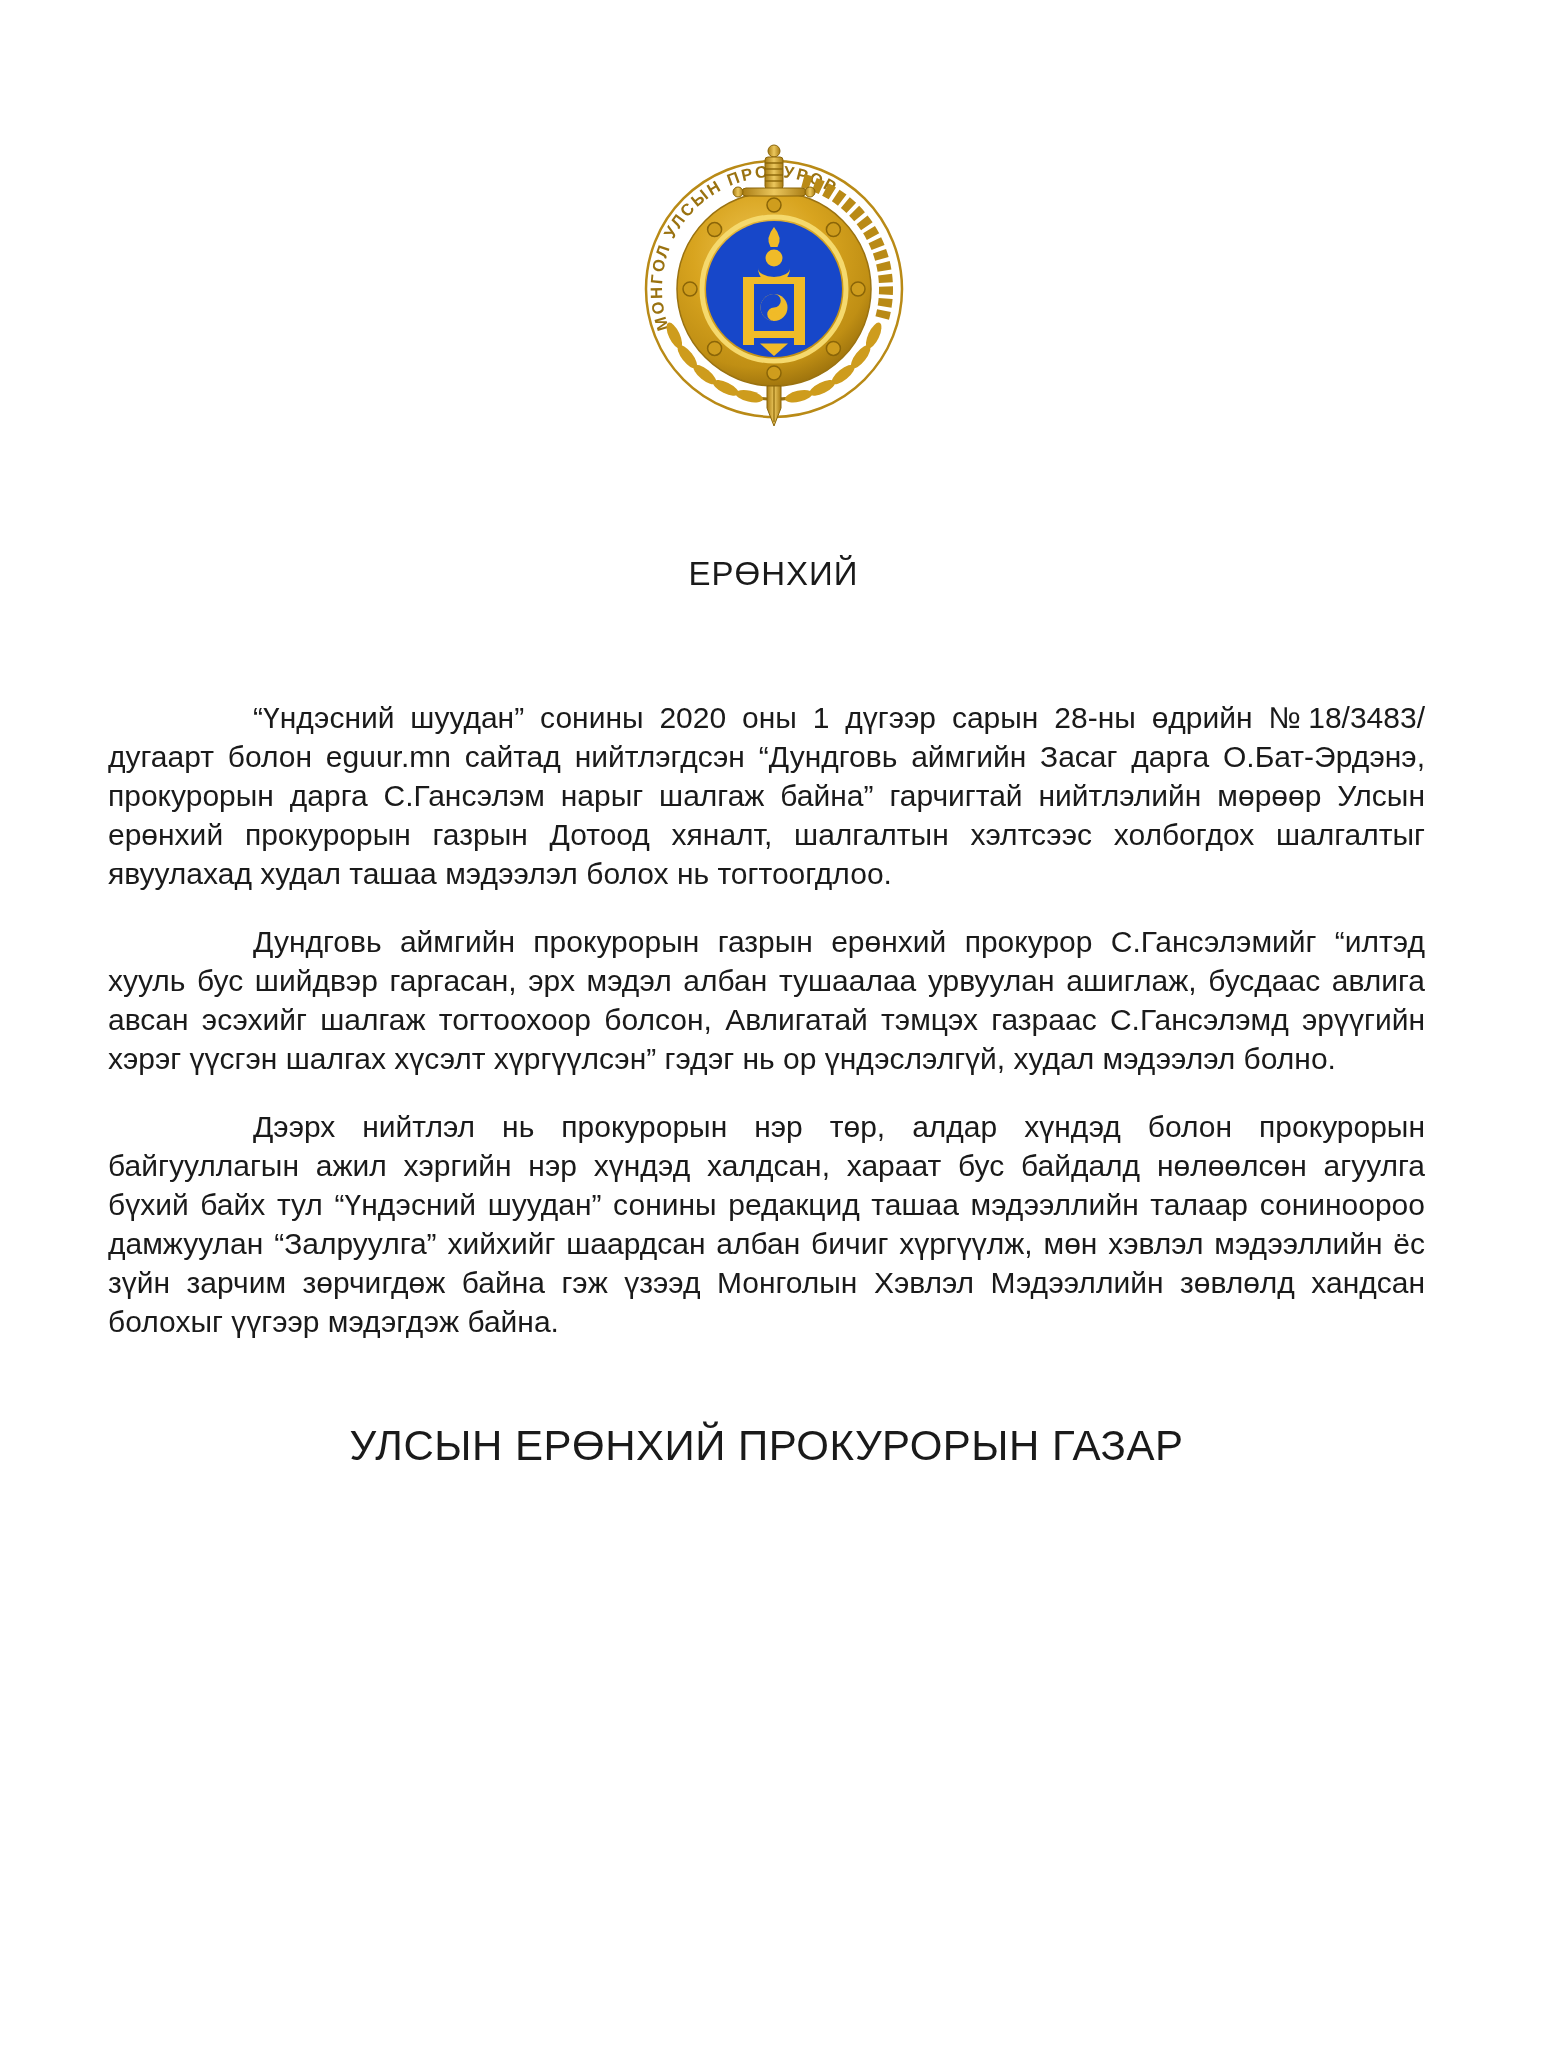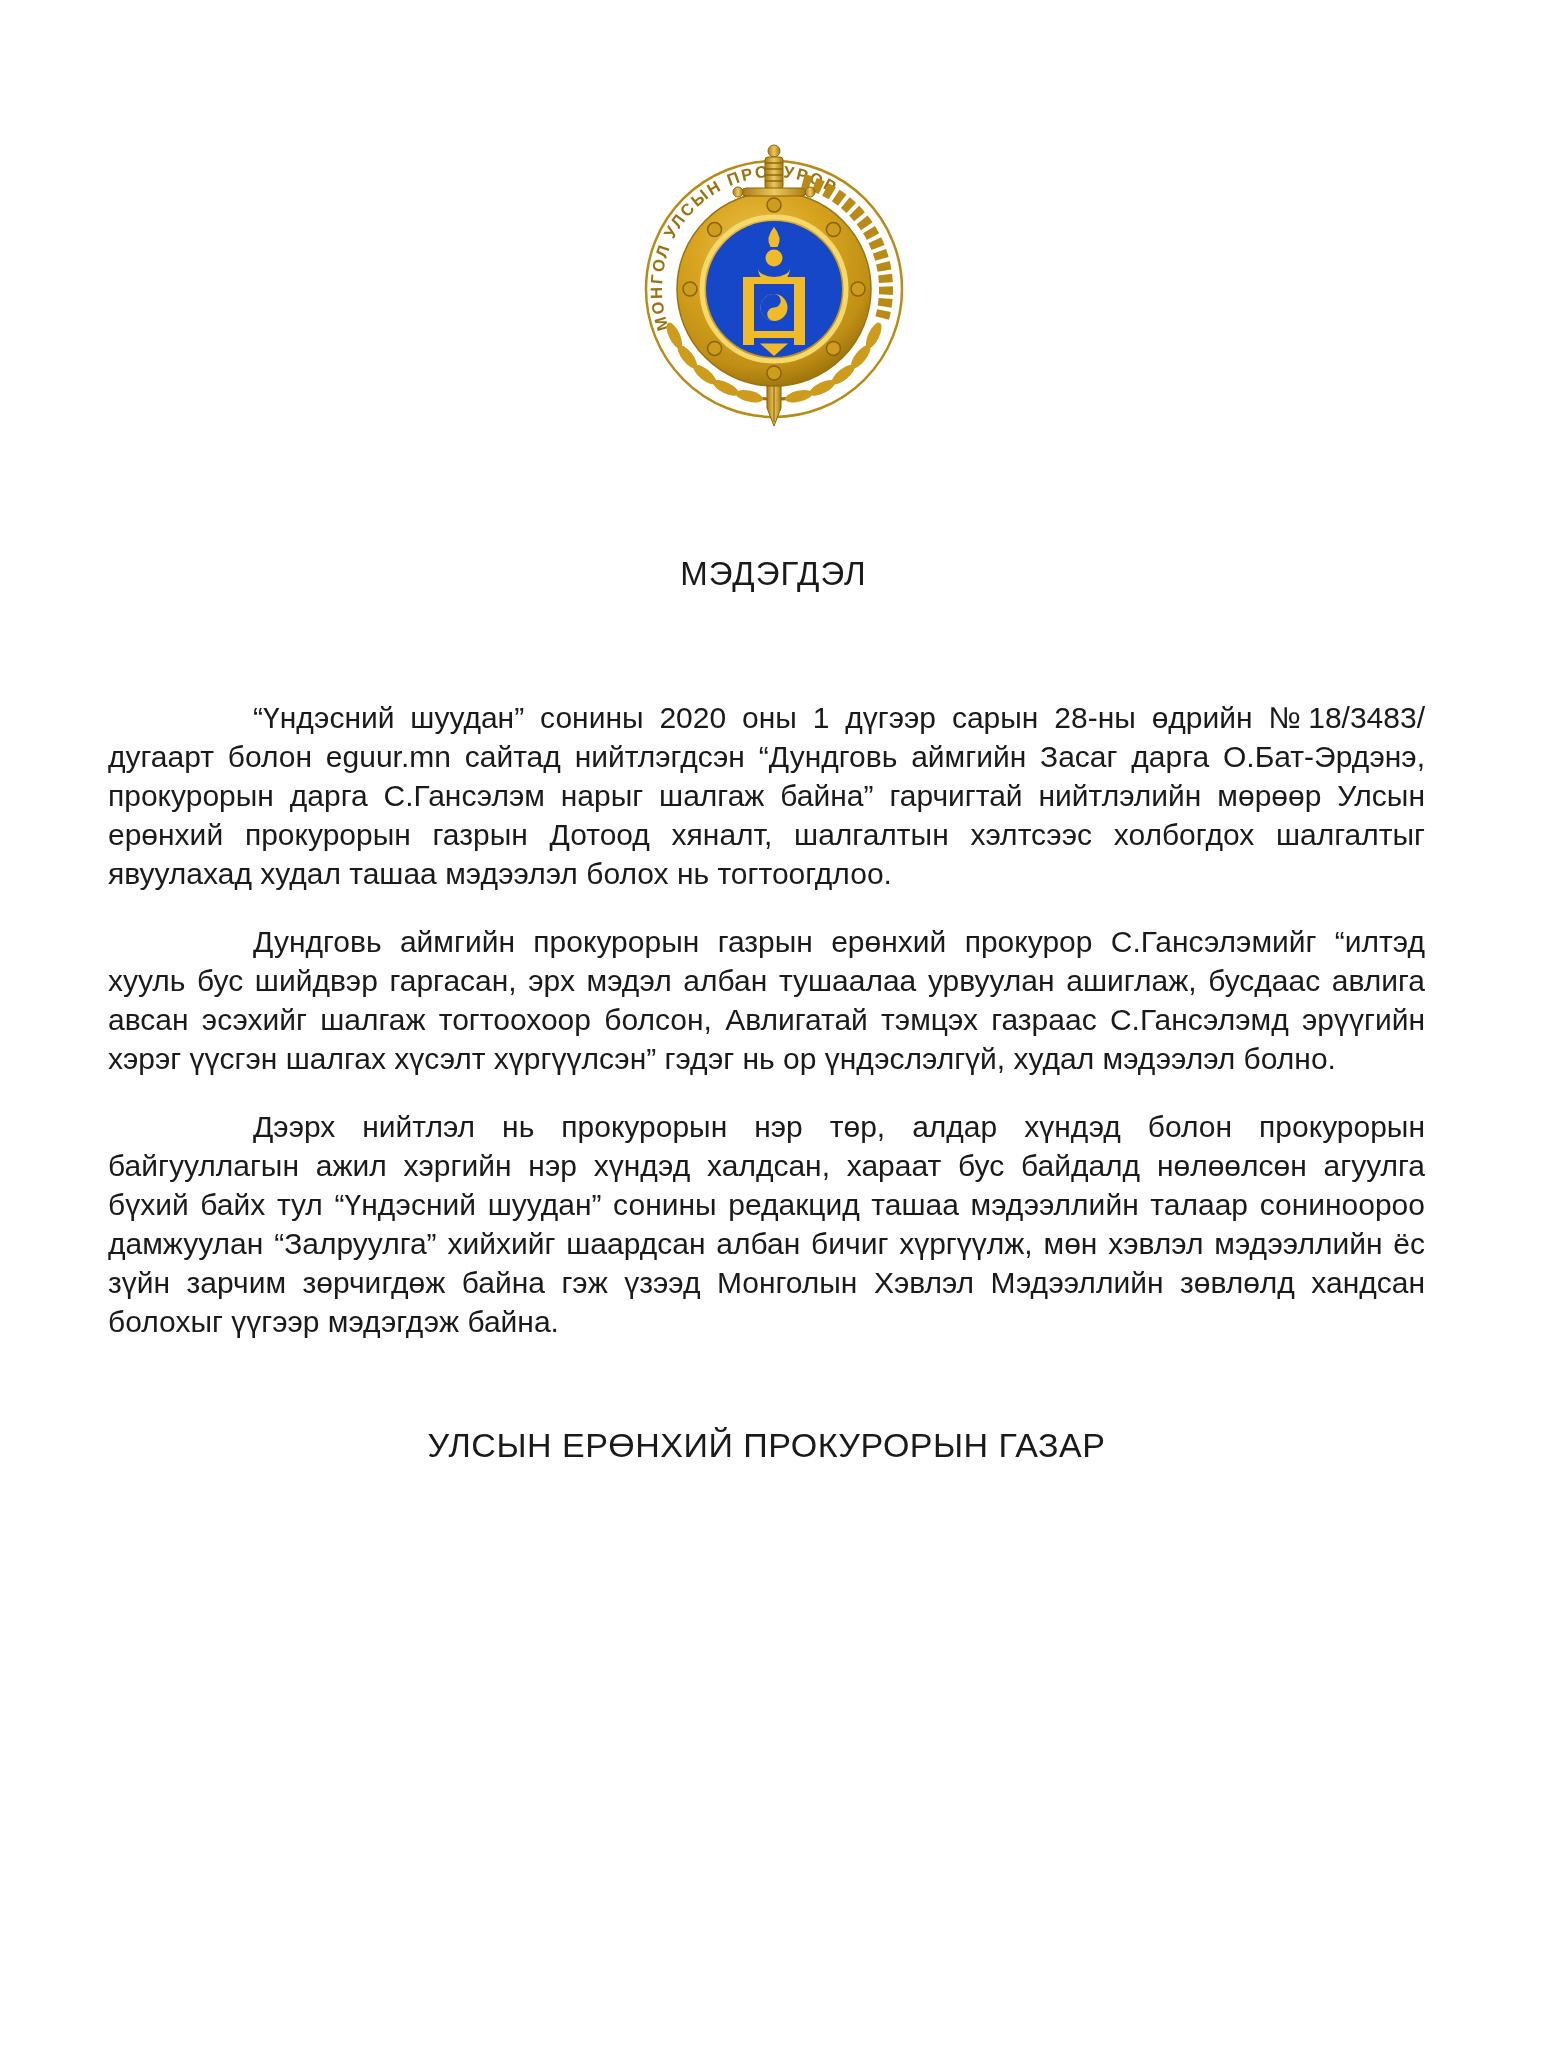--- a/index.html
+++ b/index.html
@@ -32,21 +32,21 @@
     text-align: justify;
     text-justify: inter-word;
   }
   .content p {
     margin: 0 0 29px 0;
     text-indent: 145px;
   }
   .doc-footer {
     margin-top: 85px;
     text-align: center;
-    font-size: 34px;
+    font-size: 42px;
     line-height: 39px;
     letter-spacing: 0.5px;
     text-indent: 0;
   }
   svg text.band-text {
     font-family: "Liberation Sans", sans-serif;
     font-size: 16.5px;
     font-weight: 700;
     letter-spacing: 2.2px;
     fill: var(--gold-dark, #b98a16);
@@ -139,21 +139,21 @@
         <rect x="118" y="45" width="64" height="8" rx="4" fill="url(#swordG)" stroke="#8a6508" stroke-width="1"></rect>
         <circle cx="114" cy="49" r="5" fill="url(#swordG)" stroke="#8a6508" stroke-width="1"></circle>
         <circle cx="186" cy="49" r="5" fill="url(#swordG)" stroke="#8a6508" stroke-width="1"></circle>
 
         <path d="M143 243 L157 243 L157 265 L150 283 L143 265 Z" fill="url(#swordG)" stroke="#8a6508" stroke-width="1"></path>
         <line x1="150" y1="243" x2="150" y2="279" stroke="#8a6508" stroke-width="1.2"></line>
       </g>
     </svg>
   </div>
 
-  <div class="doc-title">МЭДЭГДЭЛ</div>
+  <div class="doc-title">ЕРӨНХИЙ</div>
 
   <div class="content">
     <p>“Үндэсний шуудан” сонины 2020 оны 1 дүгээр сарын 28-ны өдрийн №18/3483/ дугаарт болон eguur.mn сайтад нийтлэгдсэн “Дундговь аймгийн Засаг дарга О.Бат-Эрдэнэ, прокурорын дарга С.Гансэлэм нарыг шалгаж байна” гарчигтай нийтлэлийн мөрөөр Улсын ерөнхий прокурорын газрын Дотоод хяналт, шалгалтын хэлтсээс холбогдох шалгалтыг явуулахад худал ташаа мэдээлэл болох нь тогтоогдлоо.</p>
     <p>Дундговь аймгийн прокурорын газрын ерөнхий прокурор С.Гансэлэмийг “илтэд хууль бус шийдвэр гаргасан, эрх мэдэл албан тушаалаа урвуулан ашиглаж, бусдаас авлига авсан эсэхийг шалгаж тогтоохоор болсон, Авлигатай тэмцэх газраас С.Гансэлэмд эрүүгийн хэрэг үүсгэн шалгах хүсэлт хүргүүлсэн” гэдэг нь ор үндэслэлгүй, худал мэдээлэл болно.</p>
     <p>Дээрх нийтлэл нь прокурорын нэр төр, алдар хүндэд болон прокурорын байгууллагын ажил хэргийн нэр хүндэд халдсан, хараат бус байдалд нөлөөлсөн агуулга бүхий байх тул “Үндэсний шуудан” сонины редакцид ташаа мэдээллийн талаар сониноороо дамжуулан “Залруулга” хийхийг шаардсан албан бичиг хүргүүлж, мөн хэвлэл мэдээллийн ёс зүйн зарчим зөрчигдөж байна гэж үзээд Монголын Хэвлэл Мэдээллийн зөвлөлд хандсан болохыг үүгээр мэдэгдэж байна.</p>
     <div class="doc-footer">УЛСЫН ЕРӨНХИЙ ПРОКУРОРЫН ГАЗАР</div>
   </div>
 
 </div>
 

